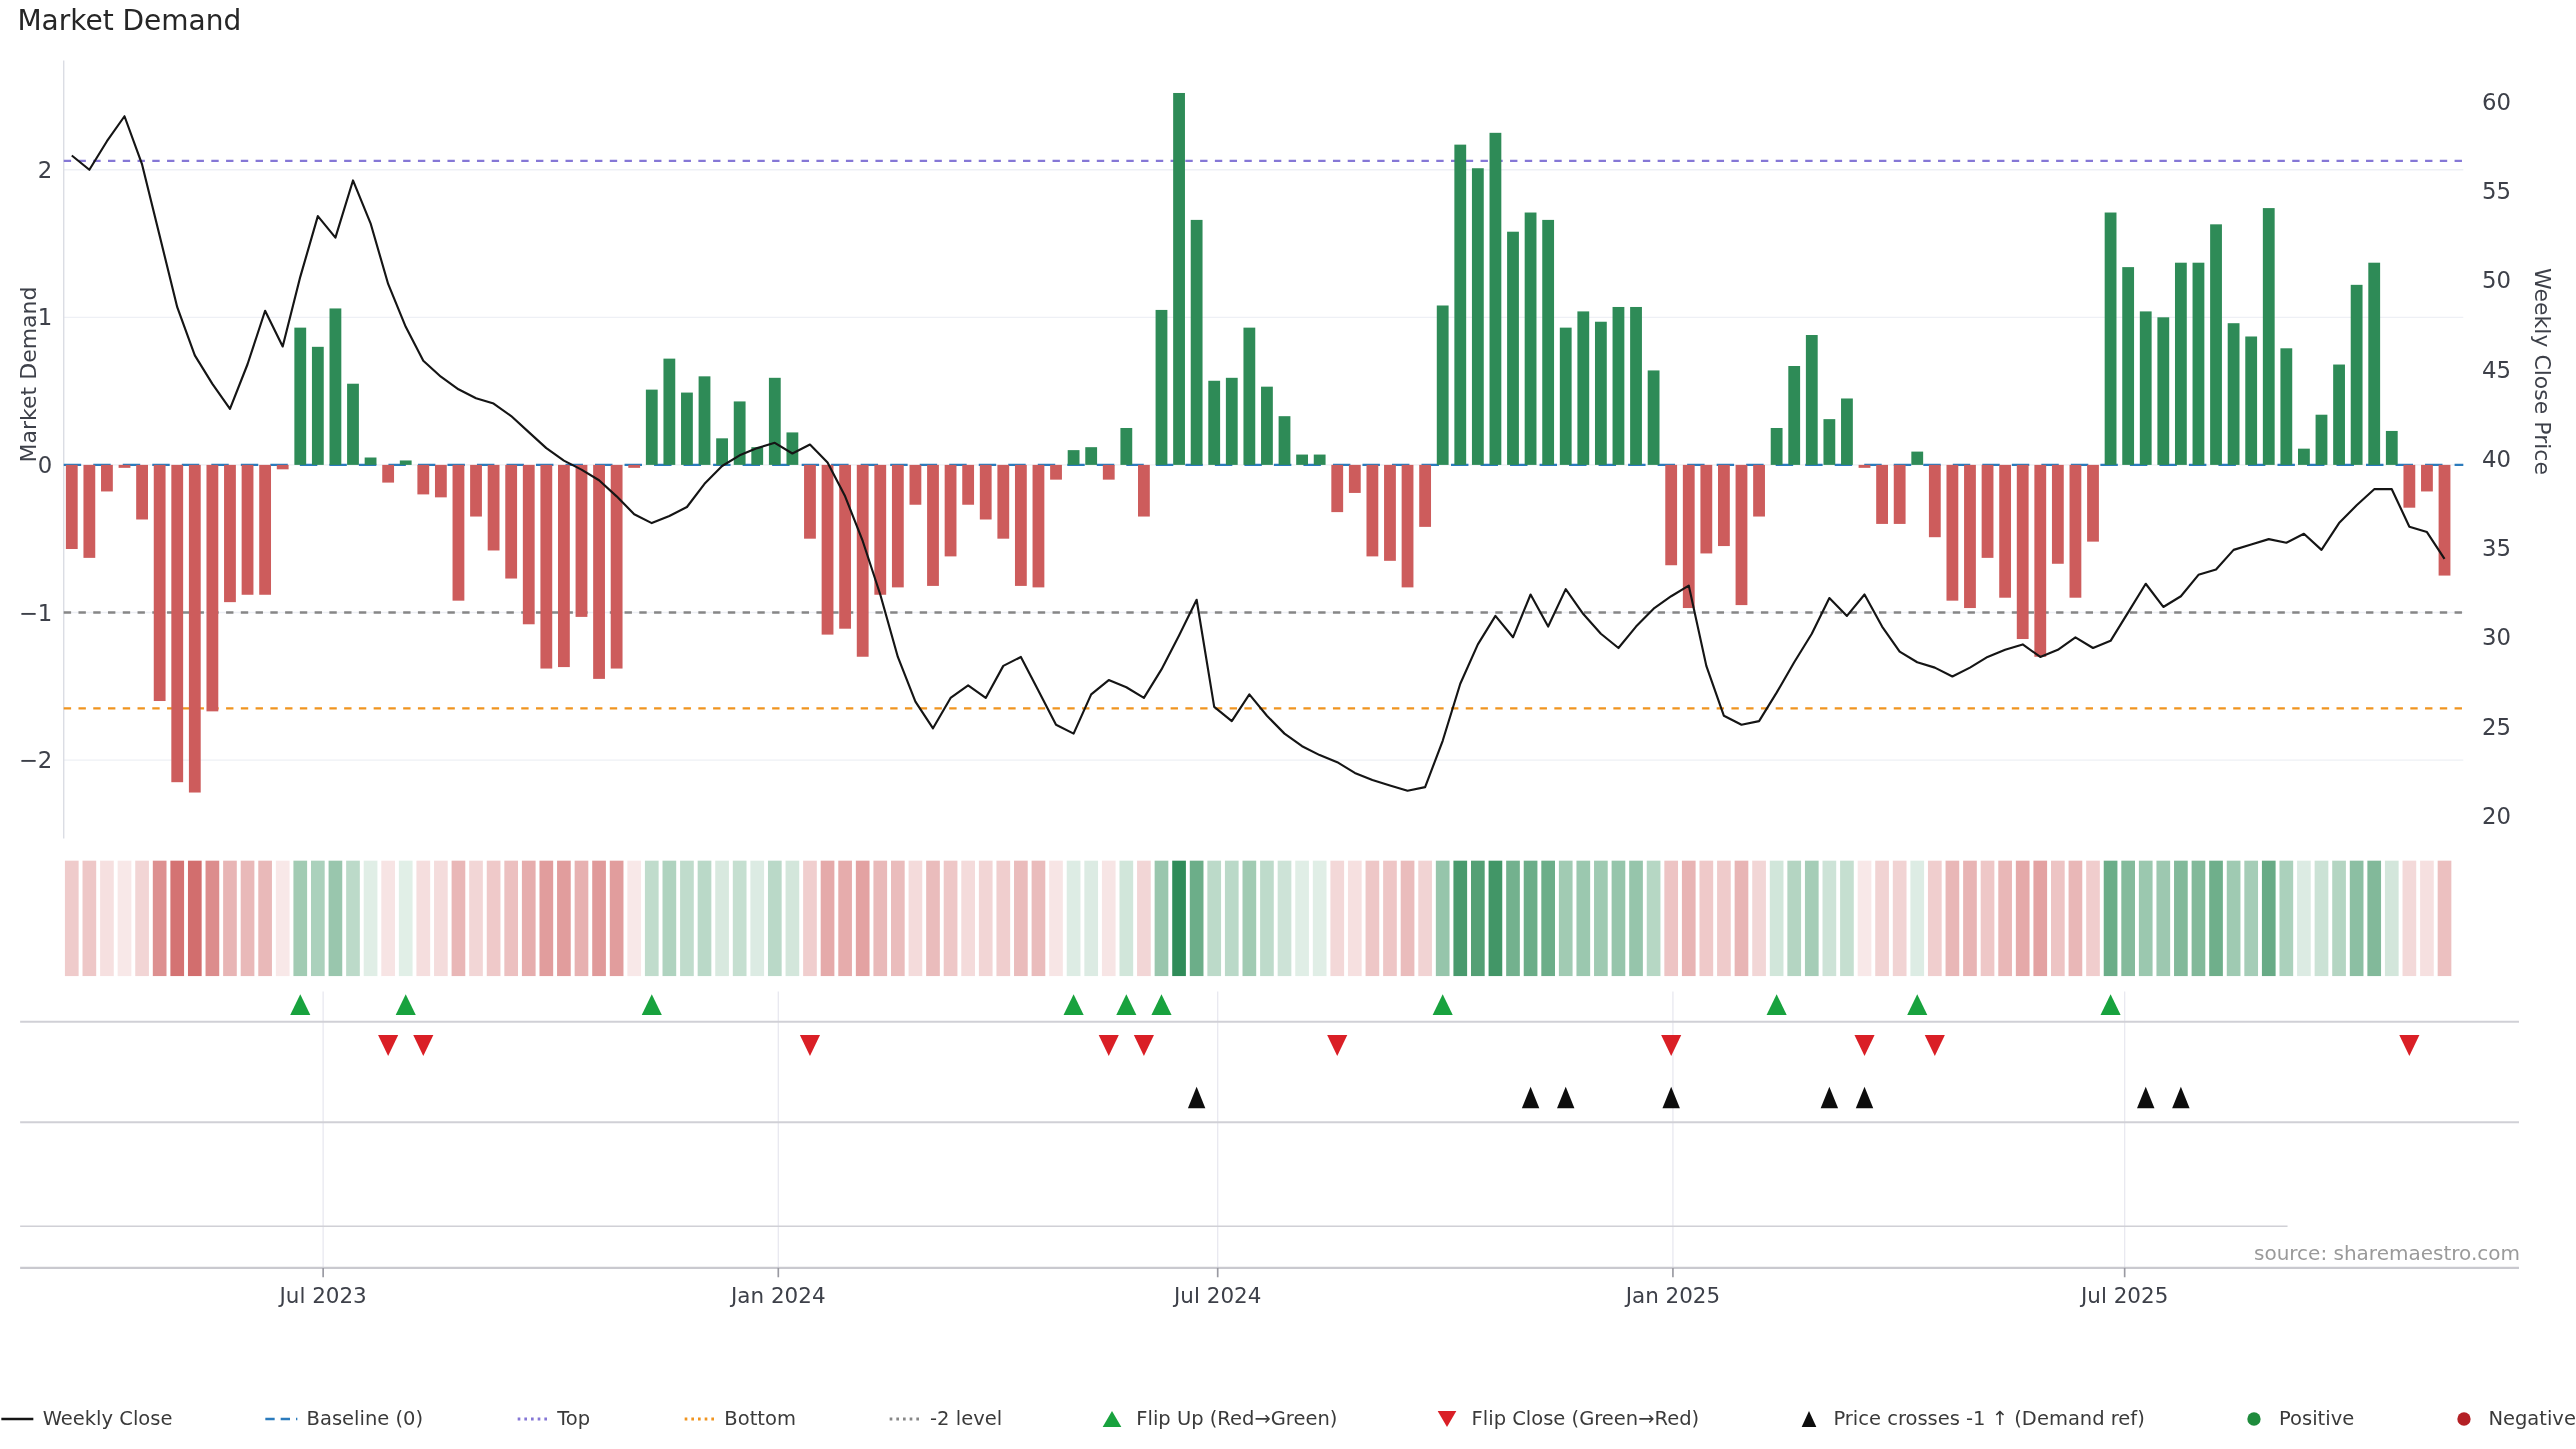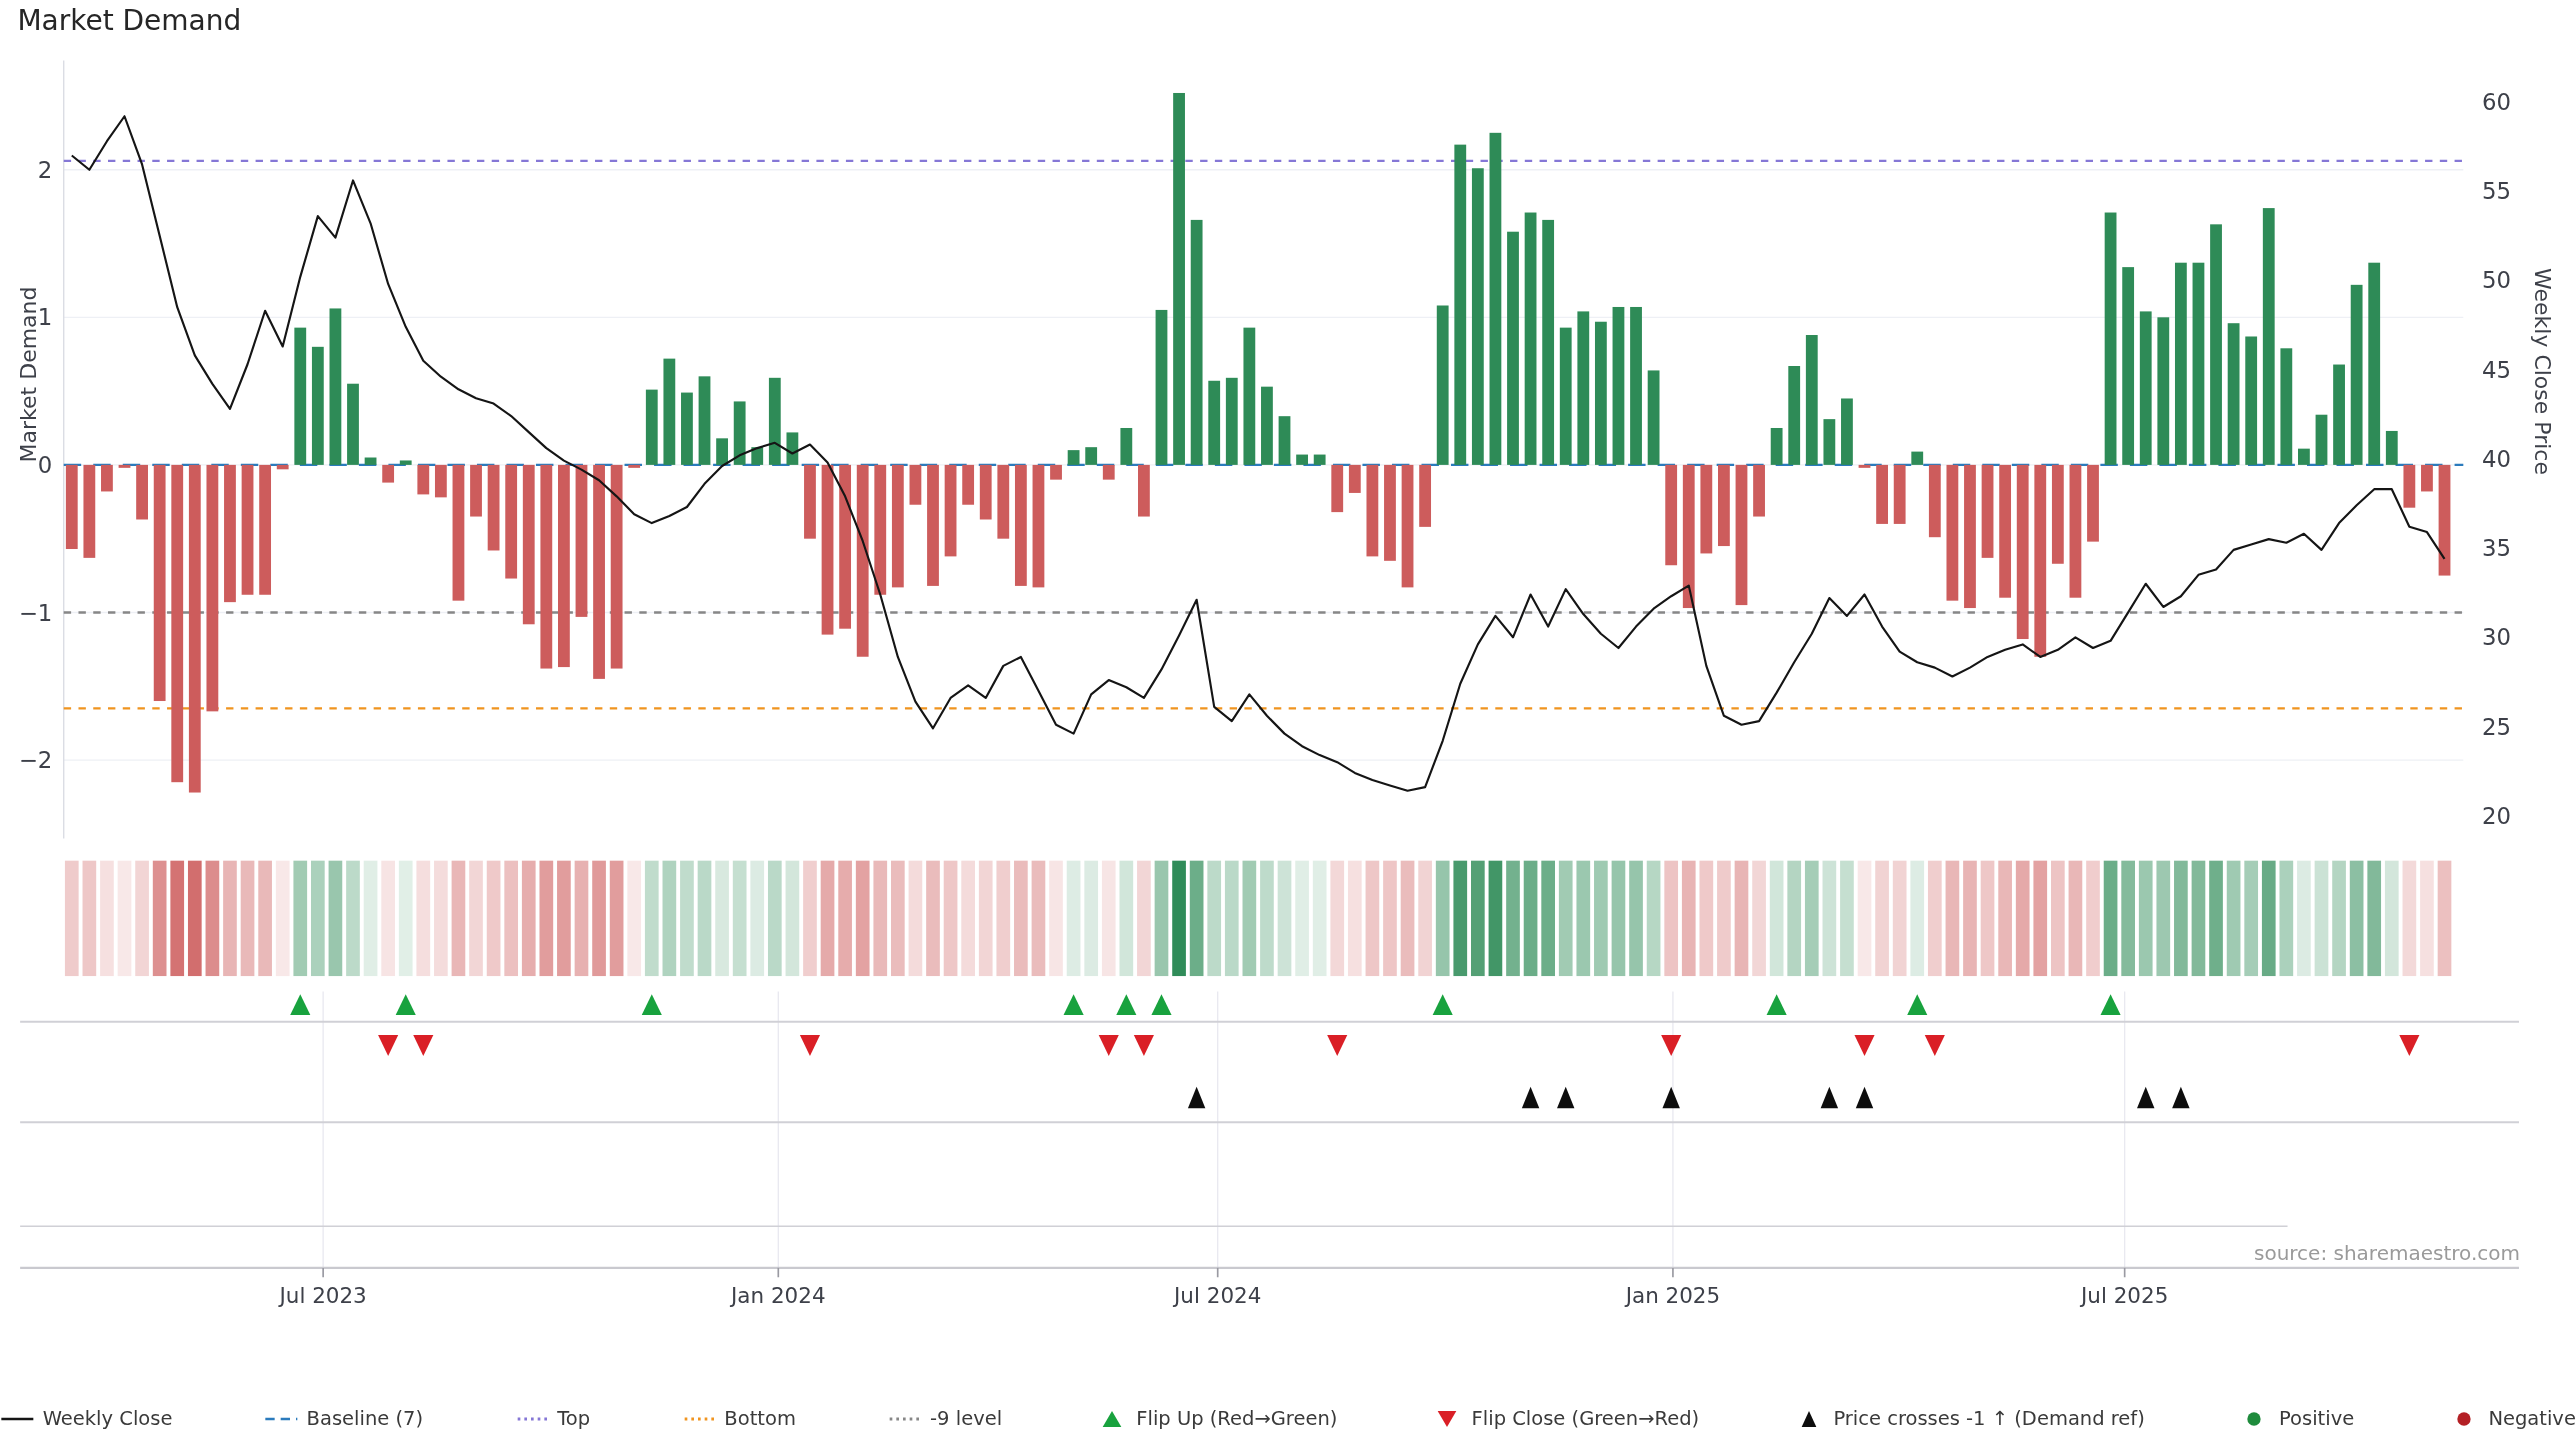--- a/index.html
+++ b/index.html
@@ -380,21 +380,21 @@
           </svg>
         </span>
         <span class="lbl">Weekly Close</span>
       </div>
       <div class="legend-item">
         <span class="sym">
           <svg width="36" height="20" viewBox="0 0 54 30">
             <line x1="2" y1="15" x2="50" y2="15" stroke="#2b7bbd" stroke-width="3.5" stroke-dasharray="14 9"></line>
           </svg>
         </span>
-        <span class="lbl">Baseline (7)</span>
+        <span class="lbl">Baseline (0)</span>
       </div>
       <div class="legend-item">
         <span class="sym">
           <svg width="36" height="20" viewBox="0 0 54 30">
             <line x1="4" y1="15" x2="50" y2="15" stroke="#8577d6" stroke-width="4.5" stroke-dasharray="4 6"></line>
           </svg>
         </span>
         <span class="lbl">Top</span>
       </div>
       <div class="legend-item">
@@ -404,21 +404,21 @@
           </svg>
         </span>
         <span class="lbl">Bottom</span>
       </div>
       <div class="legend-item">
         <span class="sym">
           <svg width="36" height="20" viewBox="0 0 54 30">
             <line x1="4" y1="15" x2="50" y2="15" stroke="#878787" stroke-width="4.5" stroke-dasharray="4 6"></line>
           </svg>
         </span>
-        <span class="lbl">-9 level</span>
+        <span class="lbl">-2 level</span>
       </div>
       <div class="legend-item">
         <span class="sym">
           <svg width="36" height="20" viewBox="0 0 54 30">
             <polygon points="27,3 13,27 41,27" fill="#18a23e"></polygon>
           </svg>
         </span>
         <span class="lbl">Flip Up (Red→Green)</span>
       </div>
       <div class="legend-item">

